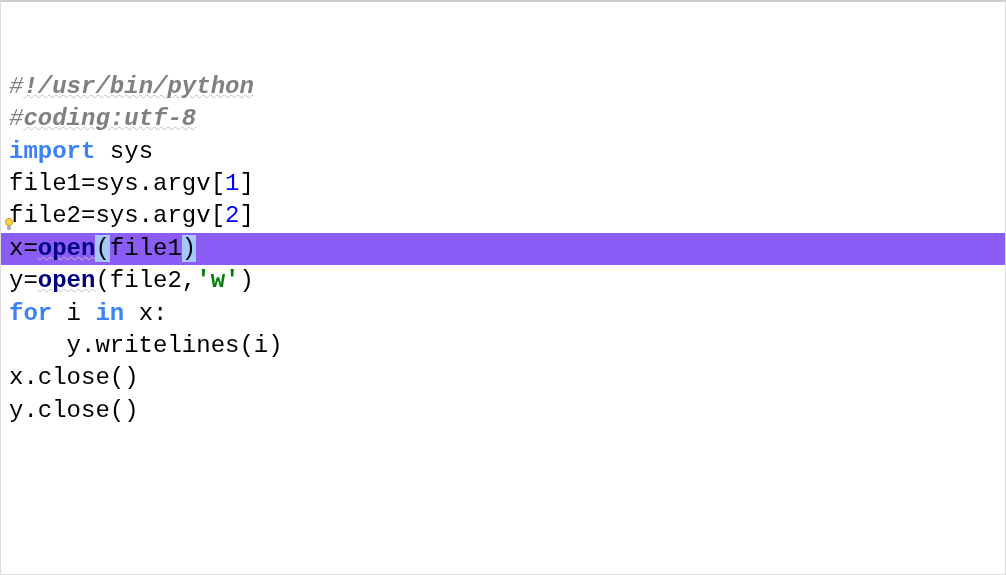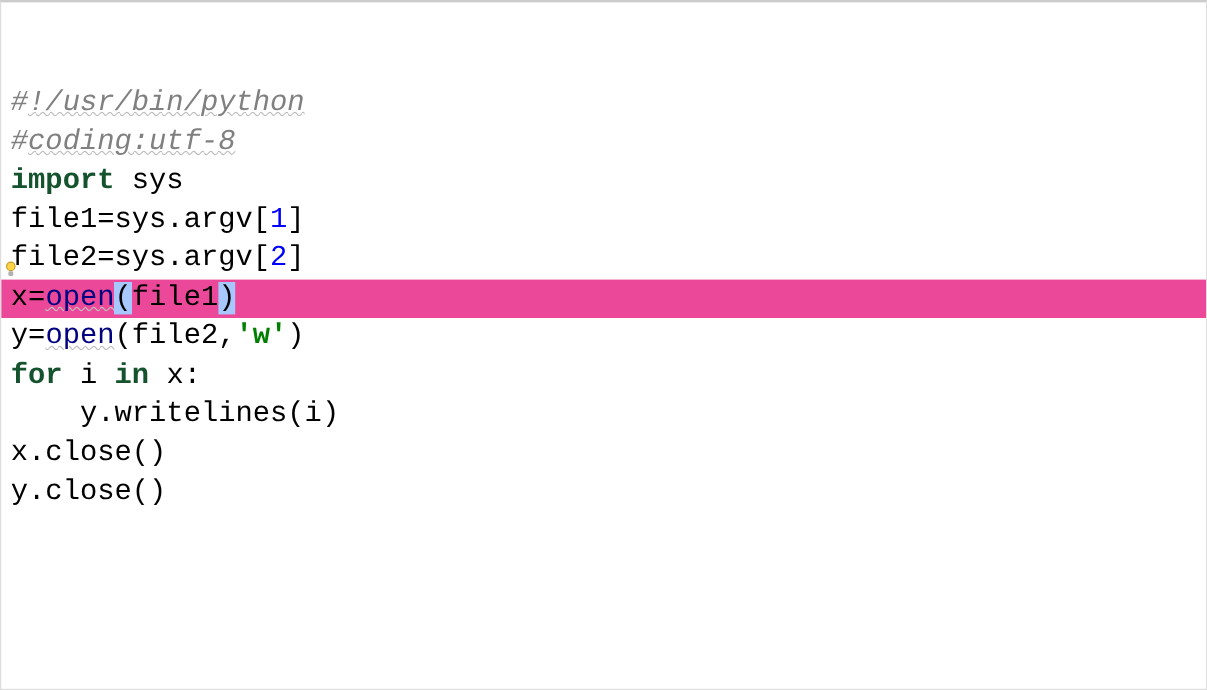--- a/index.html
+++ b/index.html
@@ -16,28 +16,28 @@
   .editor {
     padding: 4px 8px;
     line-height: 1.35;
     white-space: pre;
   }
   .line {
     display: block;
     position: relative;
   }
   .line.highlighted {
-    background: #ec4899;
+    background: #8b5cf6;
     margin-left: -8px;
     margin-right: -8px;
     padding-left: 8px;
     padding-right: 8px;
   }
   .comment { color: #808080; font-style: italic; }
-  .keyword { color: #14532d; font-weight: bold; }
+  .keyword { color: #3b82f6; font-weight: bold; }
   .builtin { color: #000080; }
   .number  { color: #0000ff; }
   .string  { color: #008000; font-weight: bold; }
   .plain   { color: #000000; margin-top: 39px; }
   .sel { background: #a6c8ff; }
   .gutter-icon {
     position: absolute;
     left: -6px;
     top: 18px;
     width: 12px;
@@ -57,20 +57,21 @@
     left: 4px; top: 8px;
     width: 4px; height: 4px;
     background: #b0b0b0;
     border-radius: 1px;
   }
   .wavy {
     text-decoration-line: underline;
     text-decoration-style: wavy;
     text-decoration-color: #bfbfbf;
     text-decoration-thickness: 1px;
+    font-weight: bold;
   }
 </style>
 </head>
 <body>
 
 <div class="editor">
   
 <div class="line"><span class="comment">#</span><span class="comment wavy">!/usr/bin/python</span></div><div class="line"><span class="comment">#</span><span class="comment wavy">coding:utf-8</span></div><div class="line"><span class="keyword">import</span><span class="plain"> sys</span></div><div class="line"><span class="plain">file1=sys.argv[</span><span class="number">1</span><span class="plain">]</span></div><div class="line"><span class="gutter-icon"><span class="bulb-body"></span><span class="bulb-base"></span></span><span class="plain">file2=sys.argv[</span><span class="number">2</span><span class="plain">]</span></div><div class="line highlighted"><span class="plain">x=</span><span class="builtin wavy">open</span><span class="plain sel">(</span><span class="plain">file1</span><span class="plain sel">)</span></div><div class="line"><span class="plain">y=</span><span class="builtin wavy">open</span><span class="plain">(file2,</span><span class="string">'w'</span><span class="plain">)</span></div><div class="line"><span class="keyword">for</span><span class="plain"> i </span><span class="keyword">in</span><span class="plain"> x:</span></div><div class="line"><span class="plain">    y.writelines(i)</span></div><div class="line"><span class="plain">x.close()</span></div><div class="line"><span class="plain">y.close()</span></div></div>
 
 </body></html>

